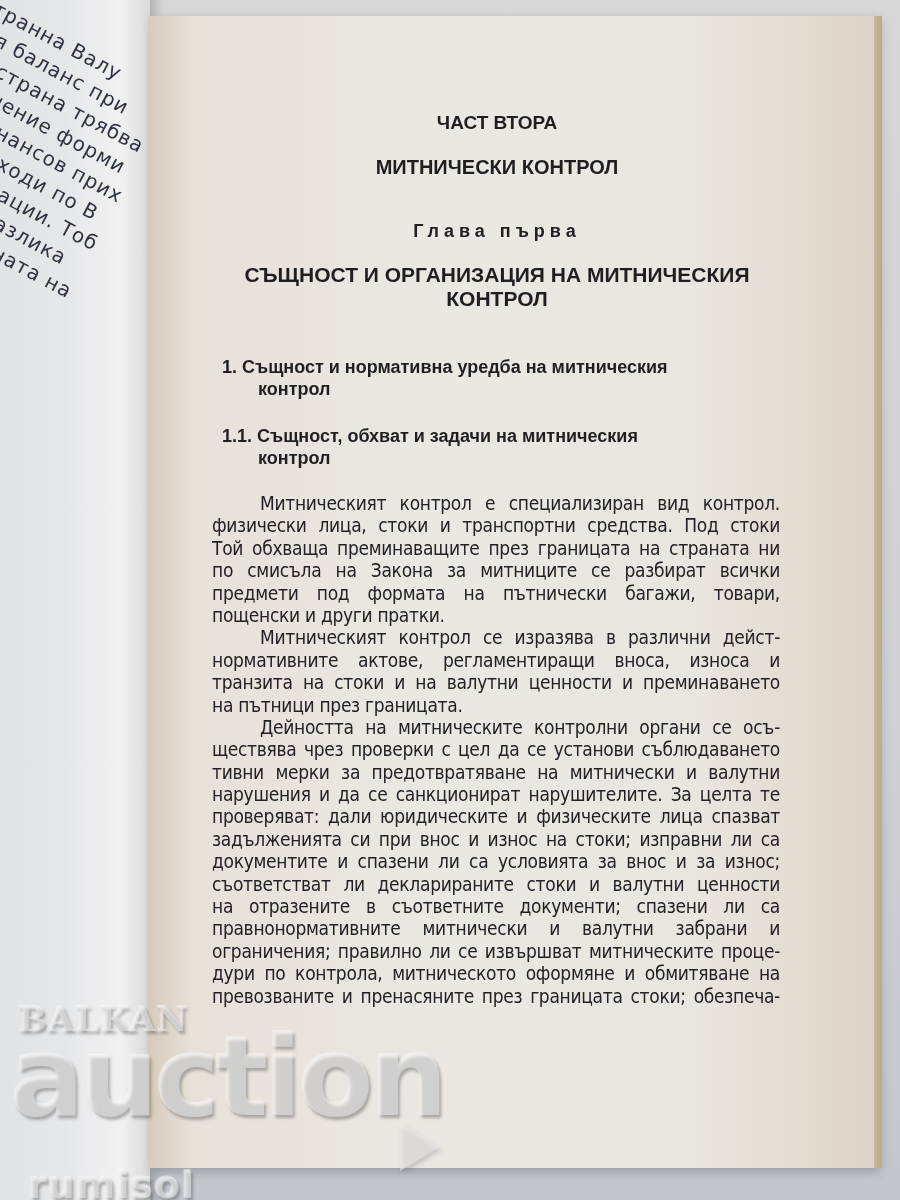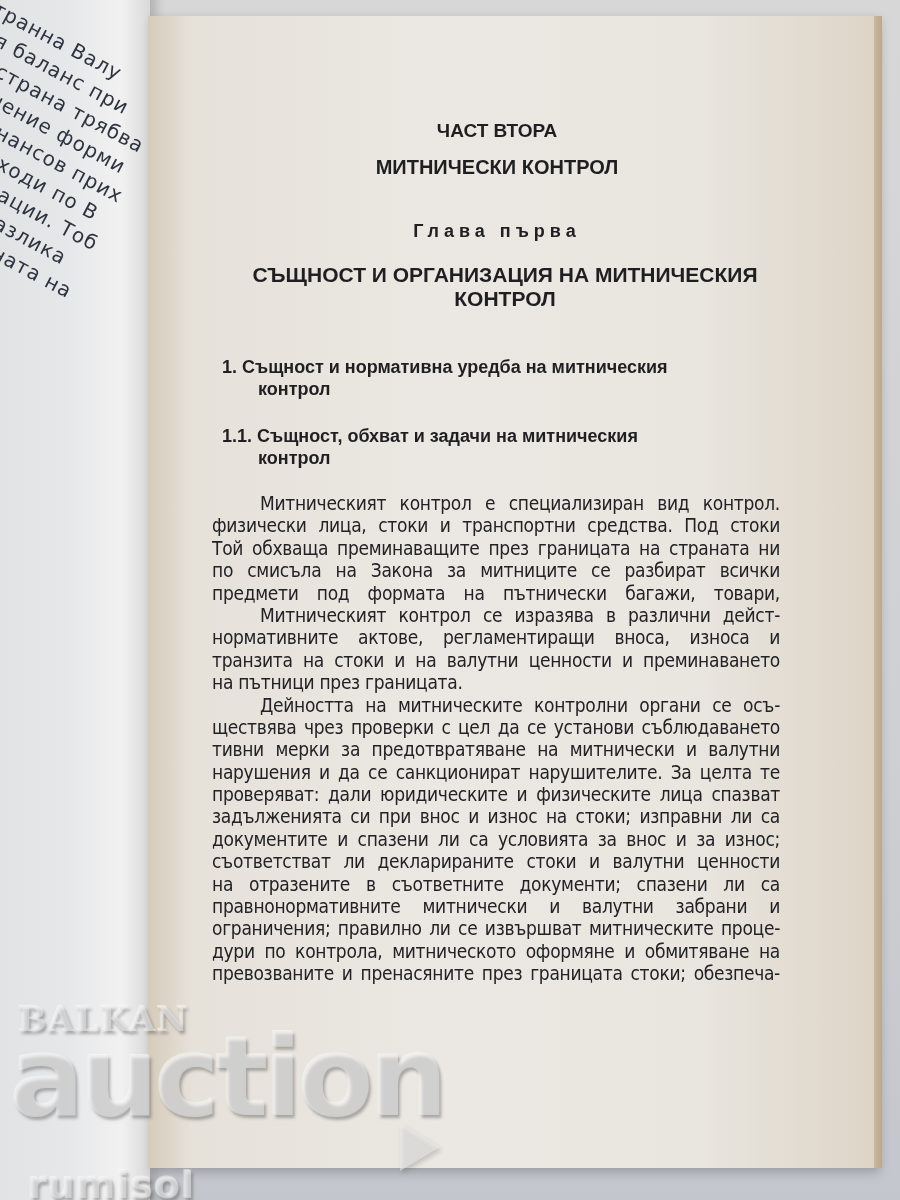--- a/index.html
+++ b/index.html
@@ -68,39 +68,39 @@
       font-family: "Liberation Sans", sans-serif;
       color: #1f1f22;
     }
     .center {
       text-align: center;
       font-weight: bold;
     }
     .part-title {
       position: absolute;
       left: 0; width: 586px;
-      top: 104px;
+      top: 96px;
       font-size: 19px;
     }
     .section-title {
       position: absolute;
       left: 0; width: 586px;
       top: 140px;
       font-size: 20px;
     }
     .chapter-label {
       position: absolute;
       left: 0; width: 586px;
       top: 205px;
       font-size: 18px;
       letter-spacing: 5px;
     }
     .chapter-title {
       position: absolute;
-      left: 8px; width: 586px;
+      left: 0; width: 586px;
       top: 247px;
       font-size: 21px;
       line-height: 24px;
     }
     .sub1 {
       position: absolute;
       left: 18px;
       top: 340px;
       width: 560px;
       font-size: 18px;
@@ -223,20 +223,21 @@
         <div>1.1. Същност, обхват и задачи на митническия</div>
         <div class="indent-cont">контрол</div>
       </div>
 
       <div class="body-text">
         <span class="para-line first">Митническият контрол е специализиран вид контрол.</span>
         <span class="para-line">физически лица, стоки и транспортни средства. Под стоки</span>
         <span class="para-line">Той обхваща преминаващите през границата на страната ни</span>
         <span class="para-line">по смисъла на Закона за митниците се разбират всички</span>
         <span class="para-line">предмети под формата на пътнически багажи, товари,</span>
+        <span class="para-line last">пощенски и други пратки.</span>
         <span class="para-line first">Митническият контрол се изразява в различни дейст-</span>
         <span class="para-line">нормативните актове, регламентиращи вноса, износа и</span>
         <span class="para-line">транзита на стоки и на валутни ценности и преминаването</span>
         <span class="para-line last">на пътници през границата.</span>
         <span class="para-line first">Дейността на митническите контролни органи се осъ-</span>
         <span class="para-line">ществява чрез проверки с цел да се установи съблюдаването</span>
         <span class="para-line">тивни мерки за предотвратяване на митнически и валутни</span>
         <span class="para-line">нарушения и да се санкционират нарушителите. За целта те</span>
         <span class="para-line">проверяват: дали юридическите и физическите лица спазват</span>
         <span class="para-line">задълженията си при внос и износ на стоки; изправни ли са</span>

